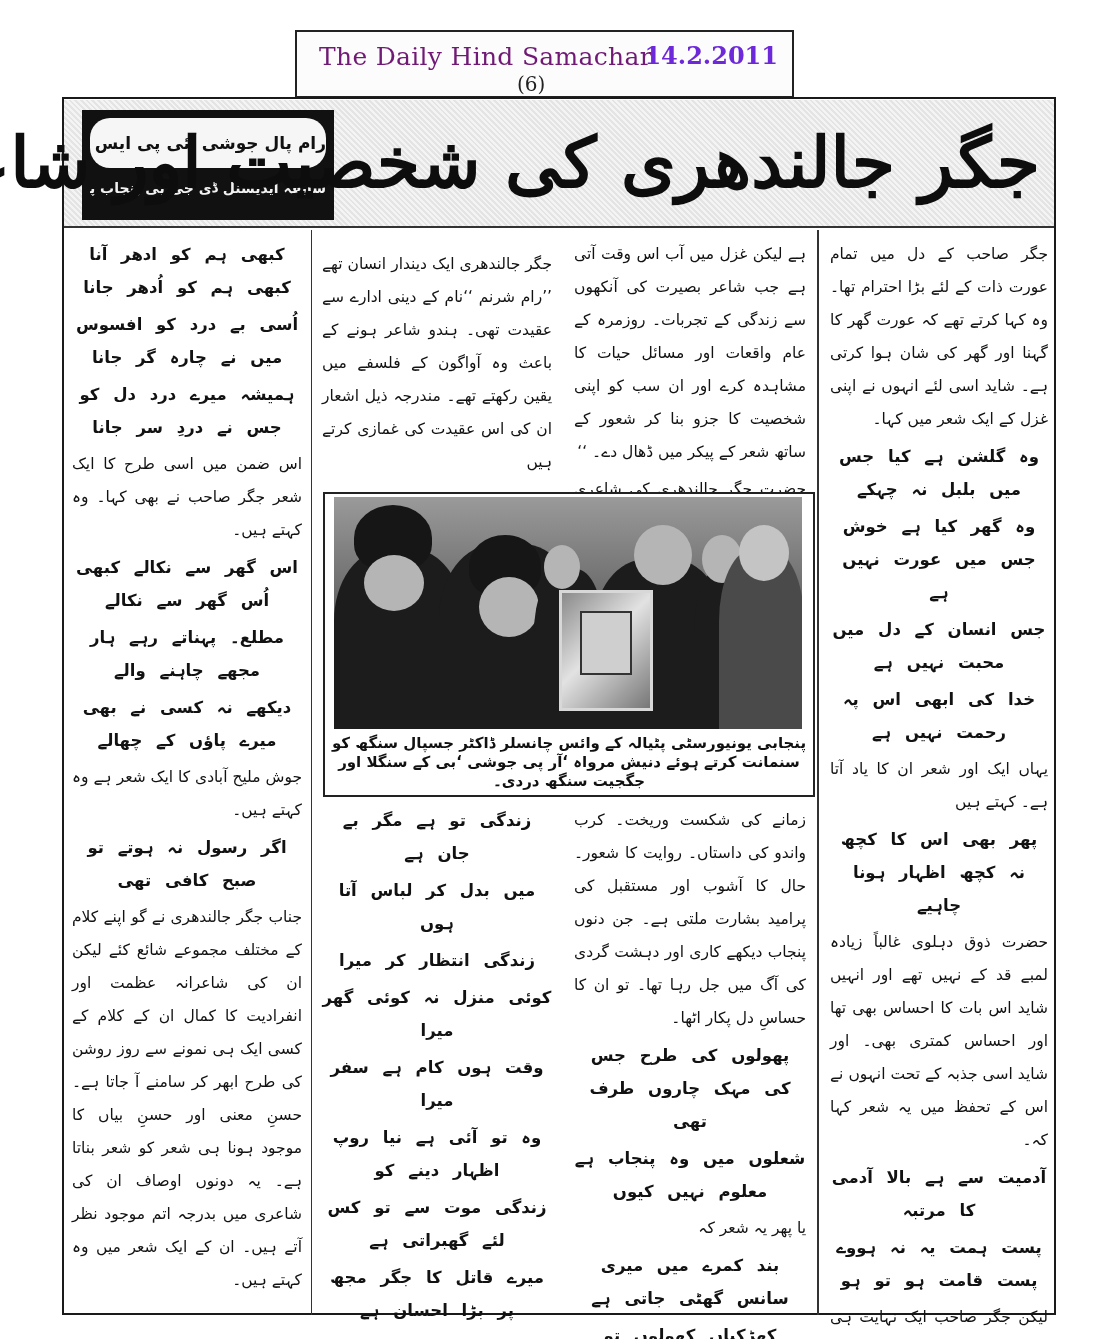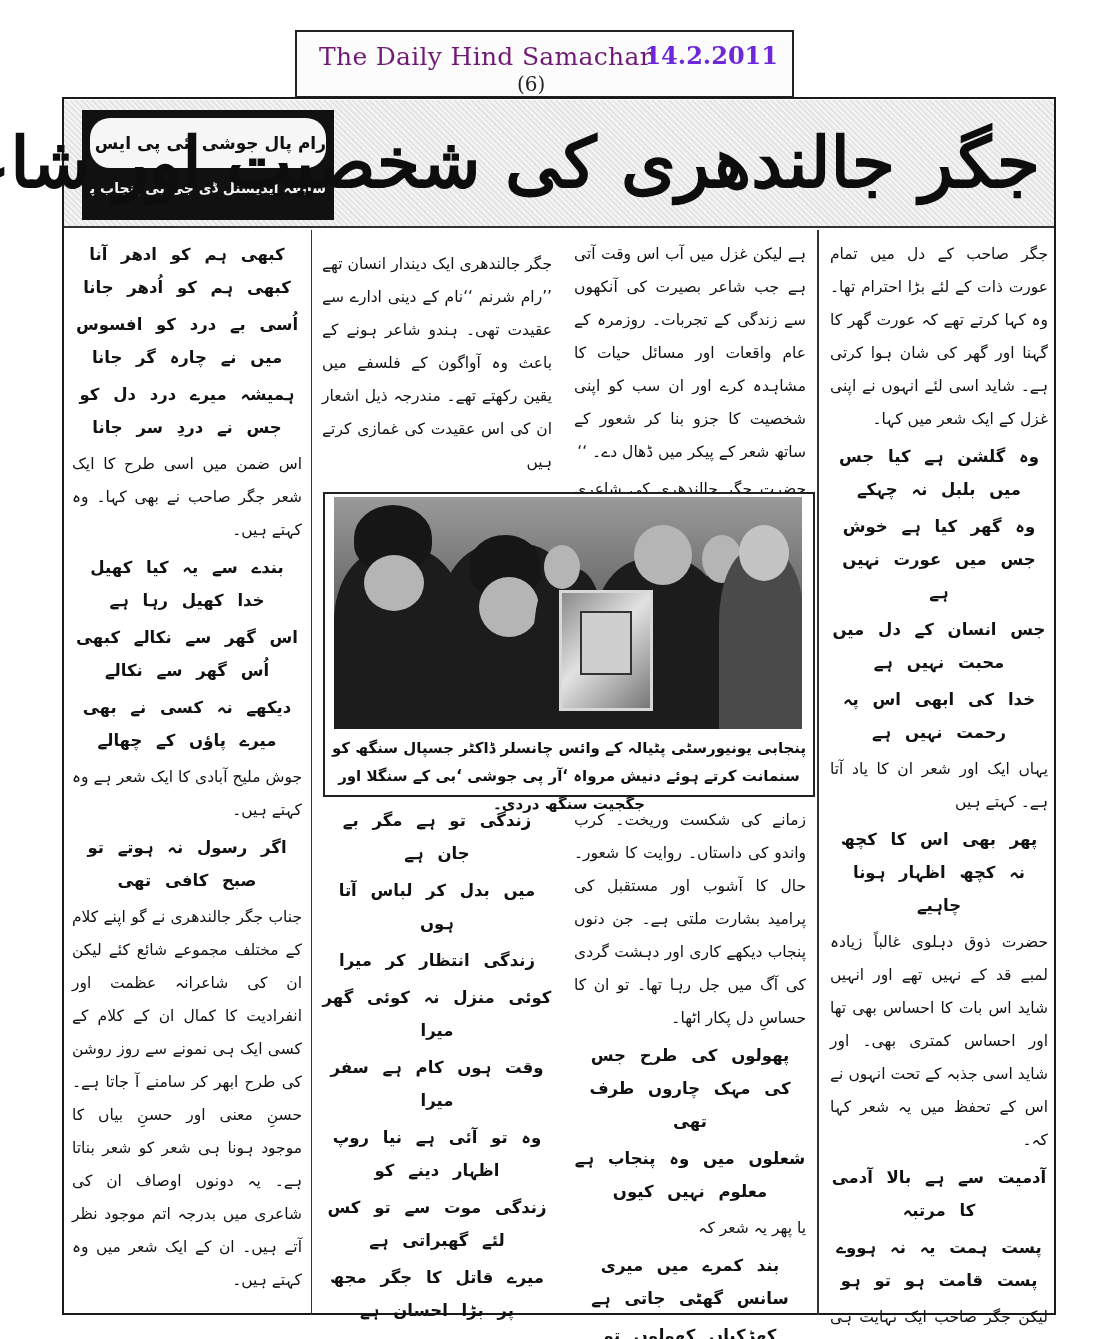--- a/index.html
+++ b/index.html
@@ -53,21 +53,21 @@
   .photo .wall { position: absolute; left: 0; top: 0; width: 100%; height: 100%;
                  background: linear-gradient(180deg, #9a9a9a 0%, #6e6e6e 40%, #2c2c2c 100%); }
   .photo .person { position: absolute; bottom: 0; border-radius: 40% 40% 0 0; background: #1c1c1c; }
   .photo .head { position: absolute; border-radius: 50%; background: #b5b5b5; }
   .photo .turban { position: absolute; border-radius: 50% 50% 40% 40%; background: #161616; }
   .photo .plaque { position: absolute; left: 225px; top: 93px; width: 88px; height: 115px;
                    border: 3px solid #d8d8d8; background: linear-gradient(135deg, #8a8a8a, #e2e2e2 45%, #777); }
   .photo .plaque-inner { position: absolute; left: 18px; top: 18px; width: 48px; height: 60px;
                          border: 2px solid #333; background: #cfcfcf; }
   .caption { position: absolute; left: 6px; top: 240px; width: 476px; direction: rtl; text-align: center;
-             font-size: 15px; font-weight: bold; line-height: 28px; color: #111; }
+             font-size: 15px; font-weight: bold; line-height: 19px; color: #111; }
 </style>
 </head>
 <body>
 
 <div class="masthead">
   <span class="paper">The Daily Hind Samachar</span>
   <span class="date">14.2.2011</span>
   <span class="page">(6)</span>
 </div>
 
@@ -109,22 +109,22 @@
   <p class="verse">موت سے ملتی ہے تازہ زندگی</p>
   <p class="verse">موت بھی تو آدمی کی جان ہے</p>
   <p class="verse">کوئی حسرت ہے نہ اب ارمان ہے</p>
 </div>
 
 <div class="col col-4">
   <p class="verse">کبھی ہم کو ادھر آنا کبھی ہم کو اُدھر جانا</p>
   <p class="verse">اُسی بے درد کو افسوس میں نے چارہ گر جانا</p>
   <p class="verse">ہمیشہ میرے درد دل کو جس نے دردِ سر جانا</p>
   <p>اس ضمن میں اسی طرح کا ایک شعر جگر صاحب نے بھی کہا۔ وہ کہتے ہیں۔</p>
-  <p class="verse">بندے سے یہ کیا کھیل خدا کھیل رہا ہے</p>
   <p class="verse">اس گھر سے نکالے کبھی اُس گھر سے نکالے</p>
+  <p class="verse">مطلع۔ پہناتے رہے ہار مجھے چاہنے والے</p>
   <p class="verse">دیکھے نہ کسی نے بھی میرے پاؤں کے چھالے</p>
   <p>جوش ملیح آبادی کا ایک شعر ہے وہ کہتے ہیں۔</p>
   <p class="verse">اگر رسول نہ ہوتے تو صبح کافی تھی</p>
   <p>جناب جگر جالندھری نے گو اپنے کلام کے مختلف مجموعے شائع کئے لیکن ان کی شاعرانہ عظمت اور انفرادیت کا کمال ان کے کلام کے کسی ایک ہی نمونے سے روز روشن کی طرح ابھر کر سامنے آ جاتا ہے۔ حسنِ معنی اور حسنِ بیاں کا موجود ہونا ہی شعر کو شعر بناتا ہے۔ یہ دونوں اوصاف ان کی شاعری میں بدرجہ اتم موجود نظر آتے ہیں۔ ان کے ایک شعر میں وہ کہتے ہیں۔</p>
 
 </div>
 
 <div class="photo-box">
   <div class="photo">
     <div class="wall"></div>

